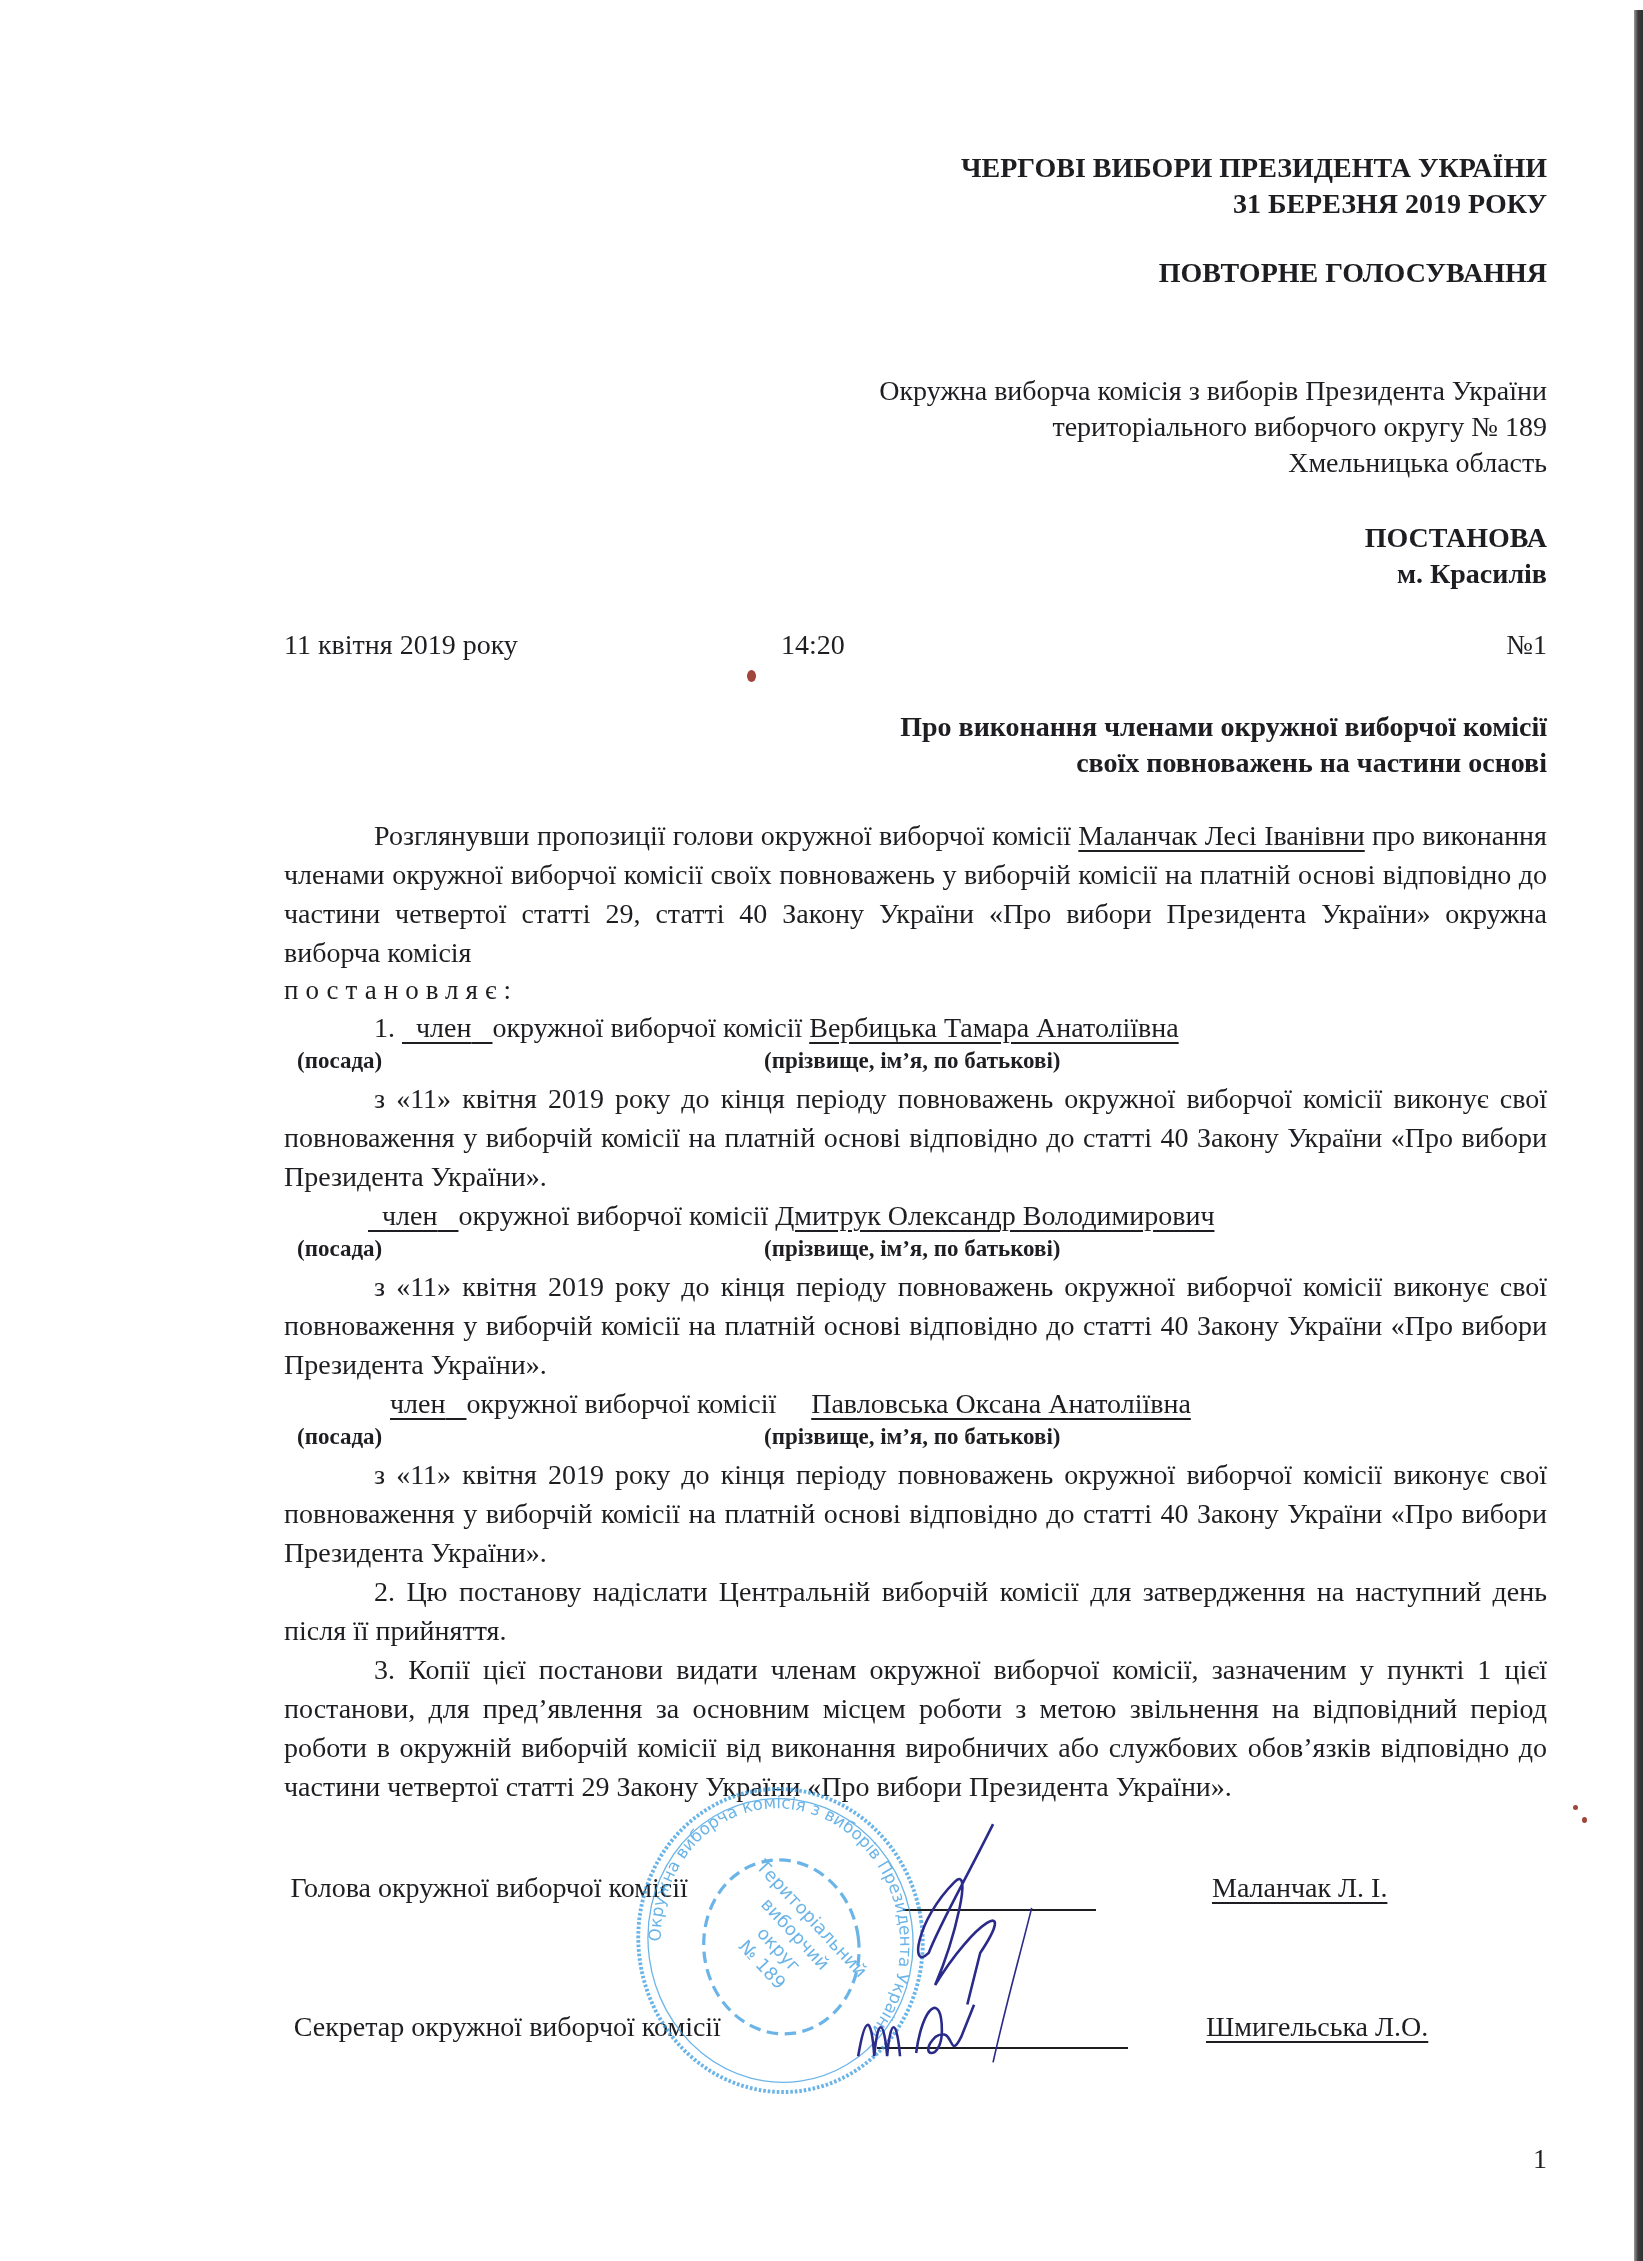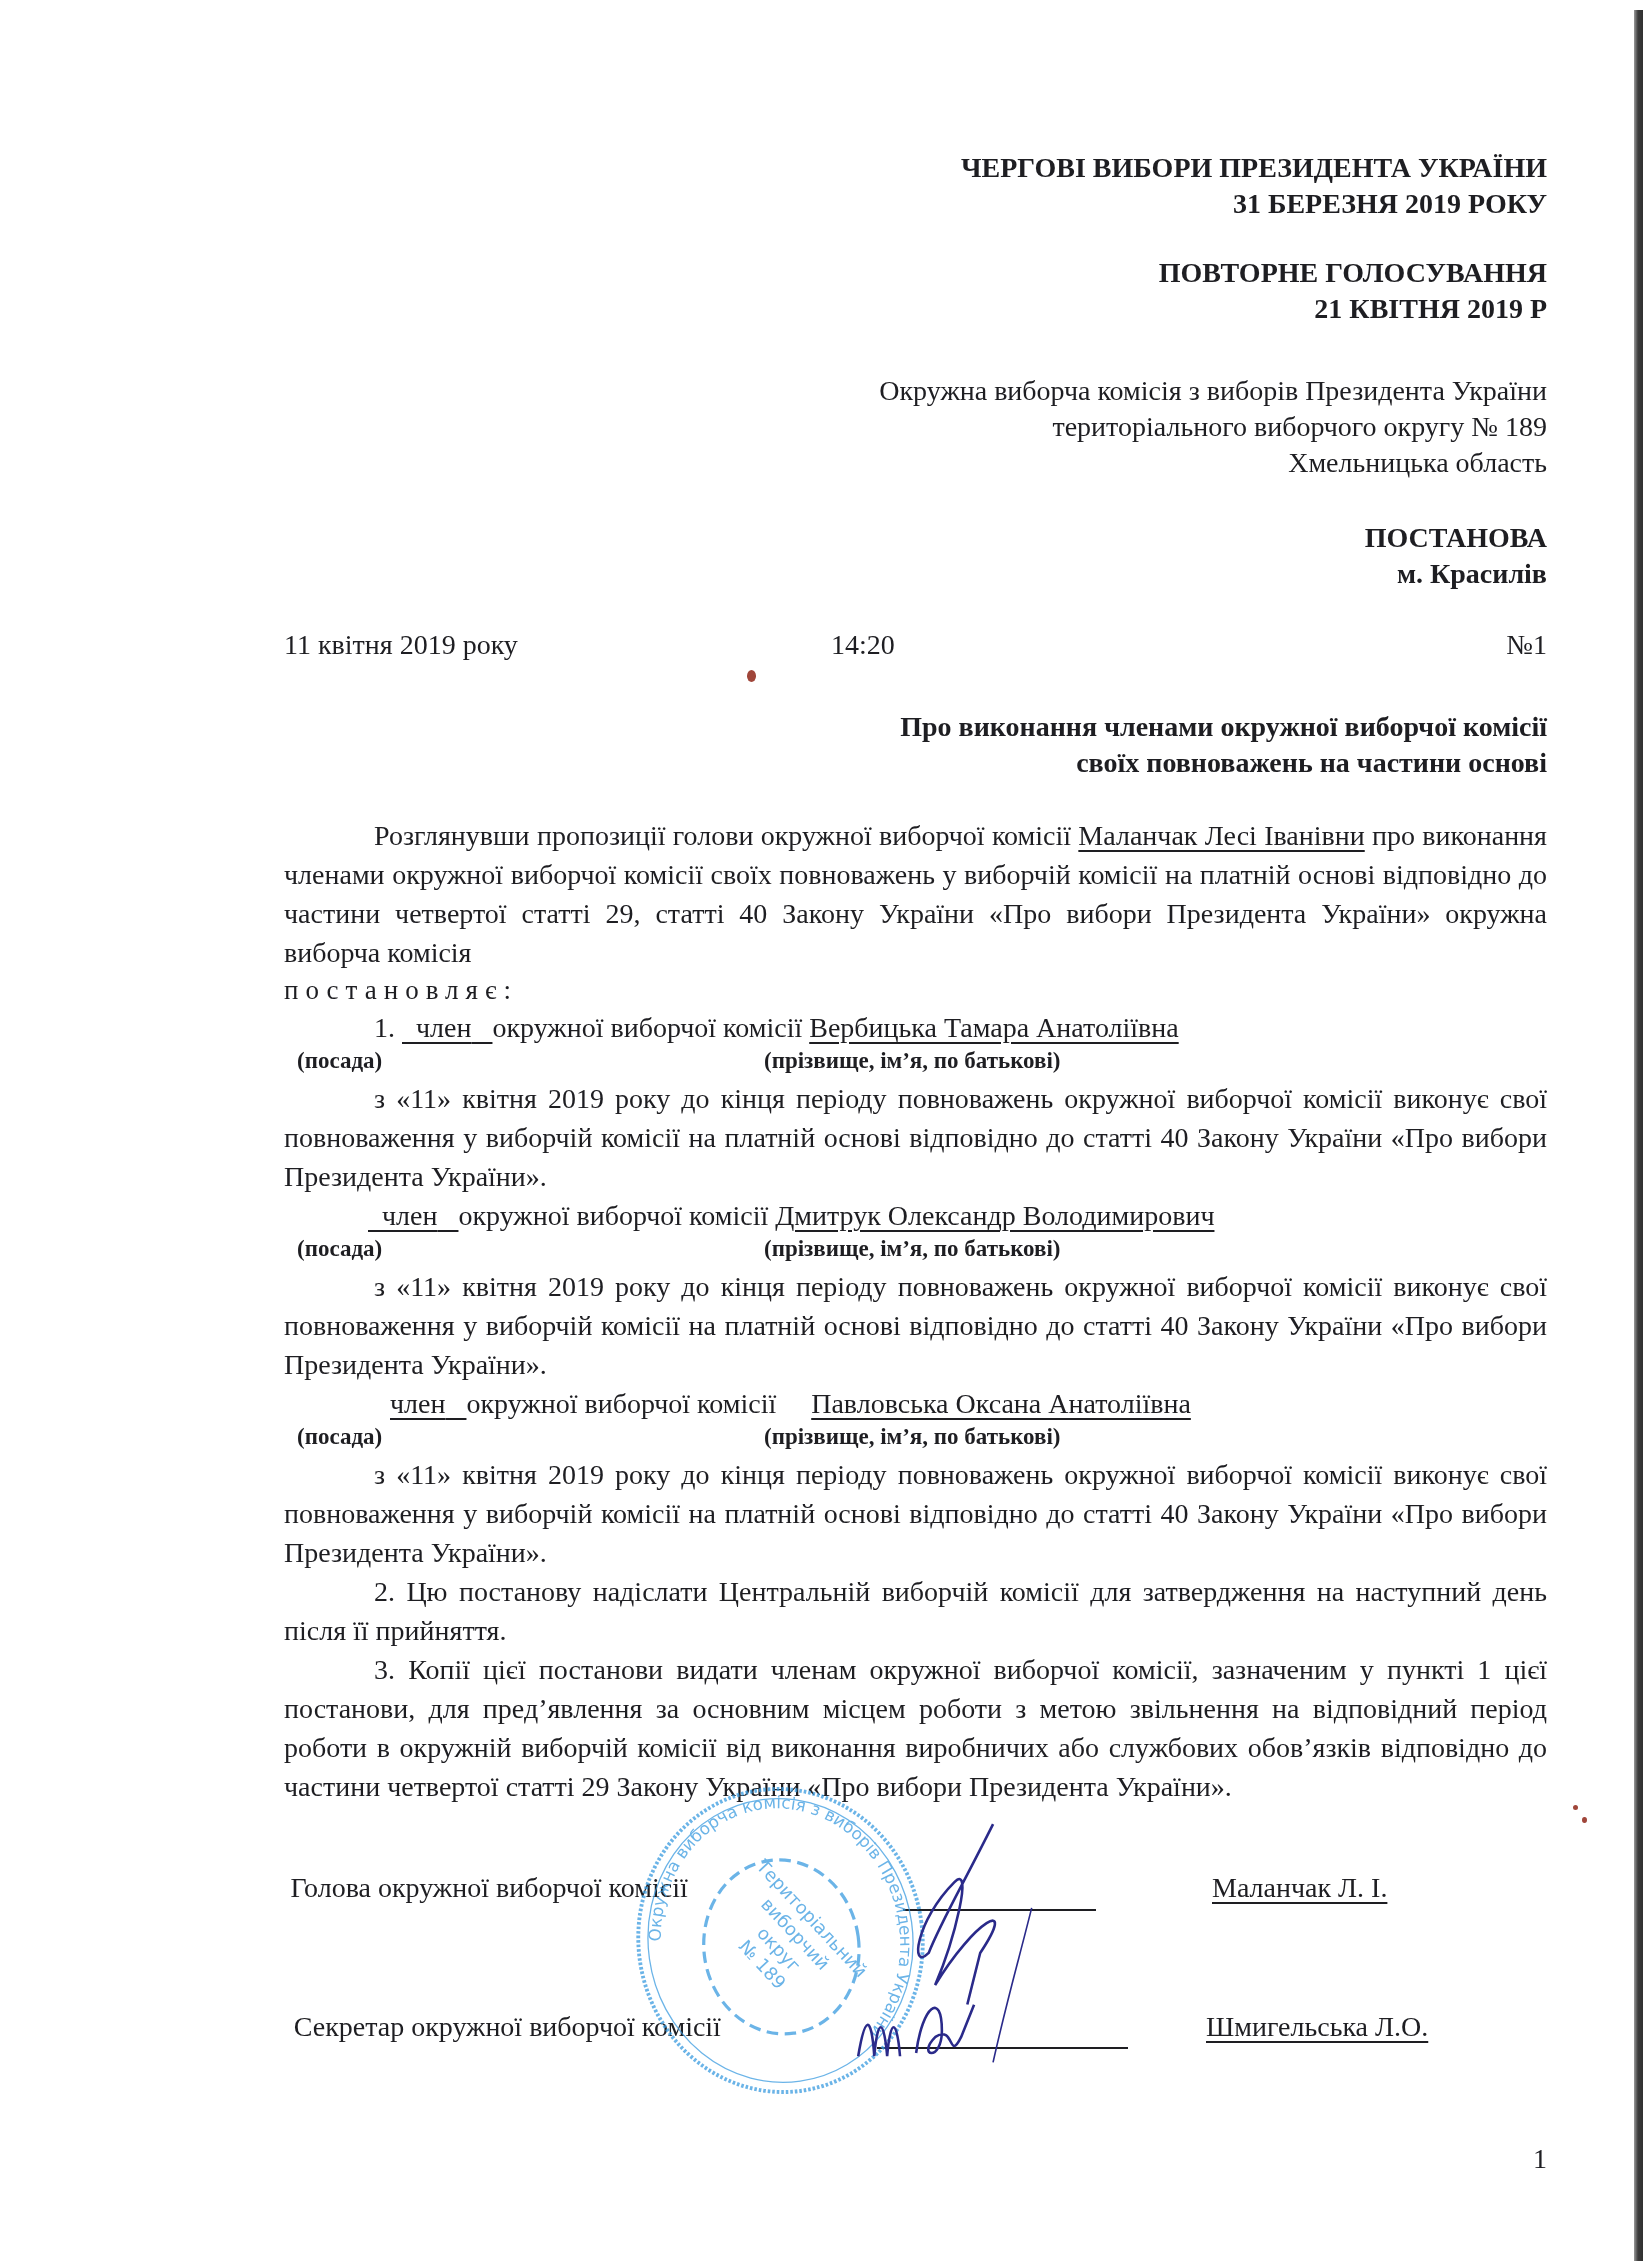--- a/index.html
+++ b/index.html
@@ -28,37 +28,36 @@
 
 <div class="page">
 
   <div class="center h-bold" style="position:absolute; top:150px; width:1263px;">
     <div>ЧЕРГОВІ ВИБОРИ ПРЕЗИДЕНТА УКРАЇНИ</div>
     <div>31 БЕРЕЗНЯ 2019 РОКУ</div>
   </div>
 
   <div class="center h-bold" style="position:absolute; top:255px; width:1263px;">
     <div>ПОВТОРНЕ ГОЛОСУВАННЯ</div>
-    <div>21 КВІТНЯ 2019 Р</div>
   </div>
 
   <div class="center h-reg" style="position:absolute; top:373px; width:1263px;">
     <div>Окружна виборча комісія з виборів Президента України</div>
     <div>територіального виборчого округу № 189</div>
     <div>Хмельницька область</div>
   </div>
 
   <div class="center h-bold" style="position:absolute; top:520px; width:1263px;">
     <div>ПОСТАНОВА</div>
     <div>м. Красилів</div>
   </div>
 
   <div style="position:absolute; top:629px; left:0; width:1263px; height:39px; font-size:28px;">
     <span class="abs" style="left:0;">11 квітня 2019 року</span>
-    <span class="abs" style="left:547px;">14:20</span>
+    <span class="abs" style="left:497px;">14:20</span>
     <span class="abs" style="right:0;">№1</span>
   </div>
   <div class="abs dot" style="left:463px; top:670px;"></div>
 
   <div class="center h-bold" style="position:absolute; top:709px; width:1263px;">
     <div>Про виконання членами окружної виборчої комісії</div>
     <div>своїх повноважень на частини основі</div>
   </div>
 
   <div style="position:absolute; top:816px; width:1263px;">

